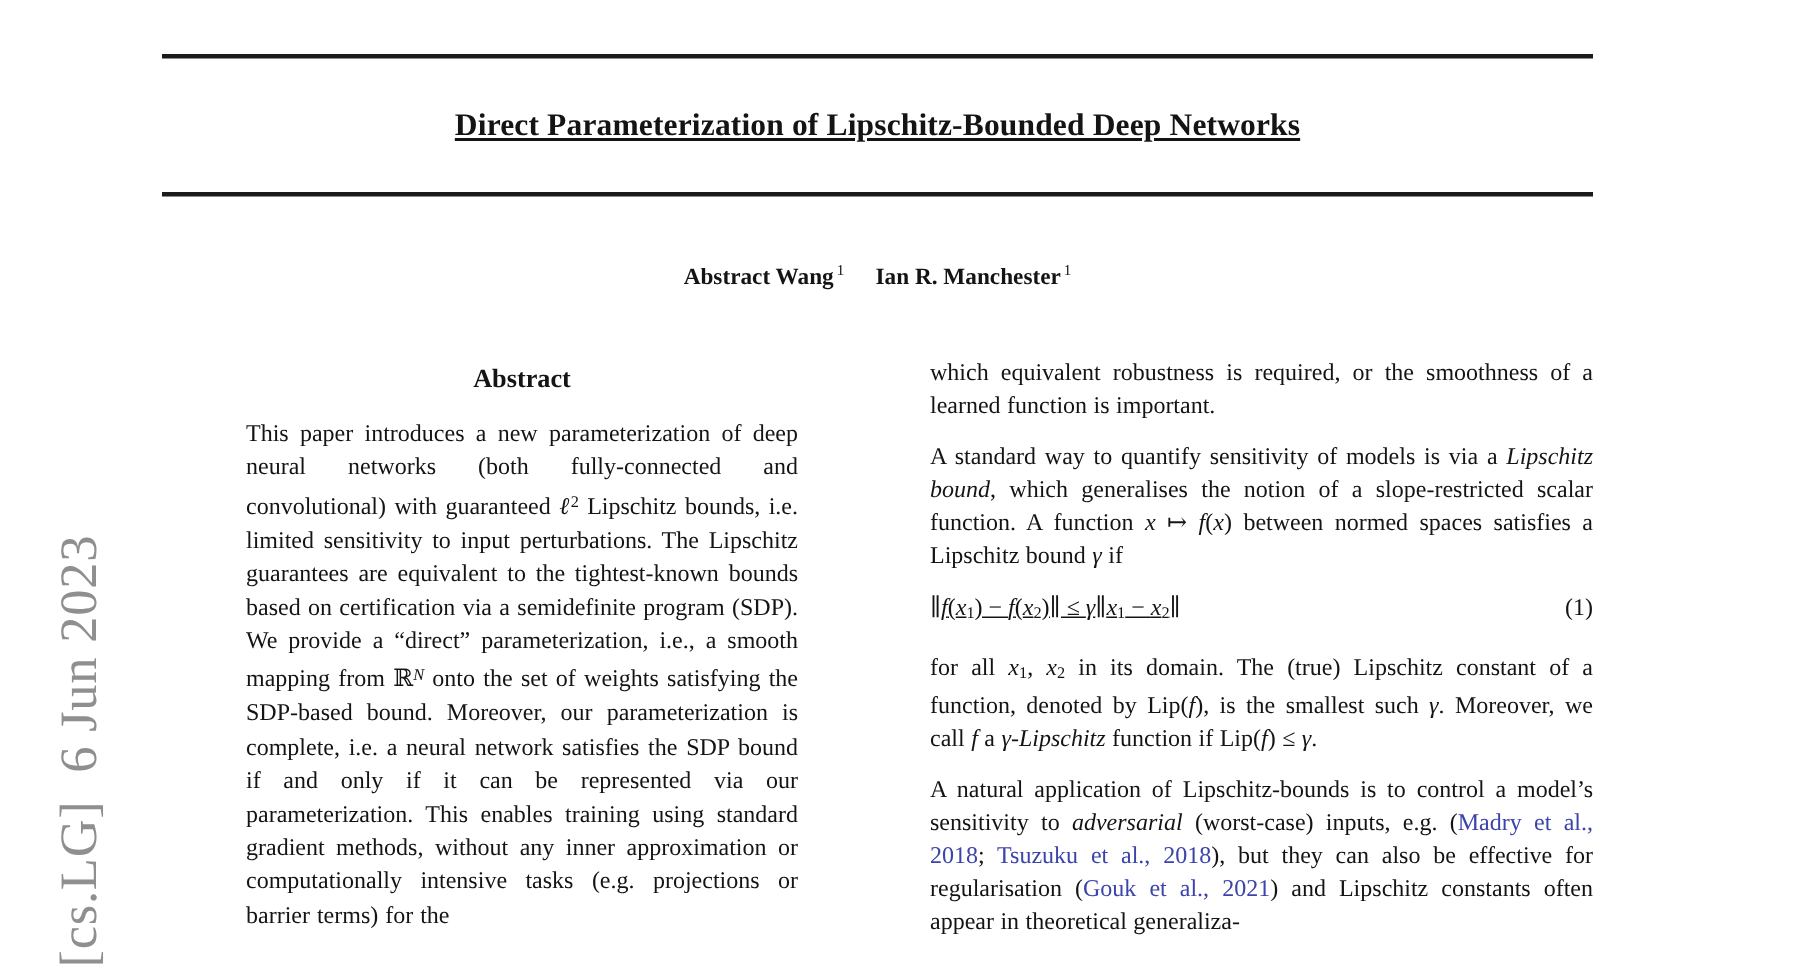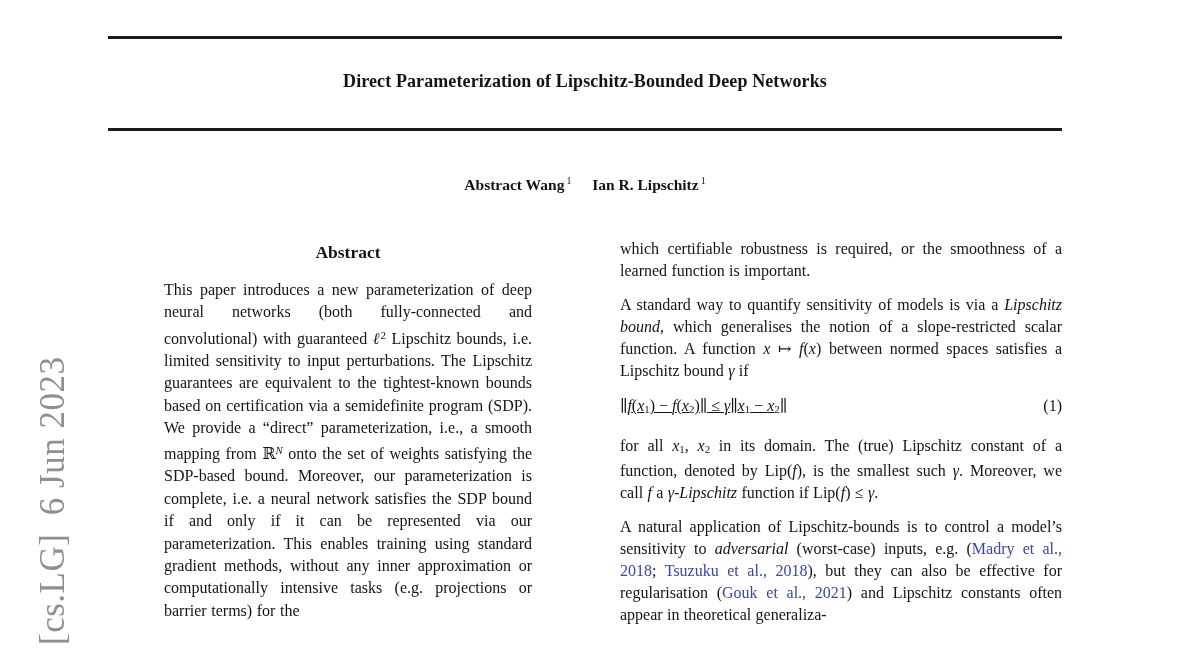--- a/index.html
+++ b/index.html
@@ -21,23 +21,24 @@
   }
   .rule-top { top: 36px; }
   .rule-bottom { top: 128px; }
   .title {
     position: absolute;
     left: 108px;
     width: 954px;
     top: 71px;
     margin: 0;
     text-align: center;
-    font-size: 18px;
+    font-size: 21px;
     font-weight: bold;
     letter-spacing: 0.1px;
+    text-decoration: underline;
   }
   .authors {
     position: absolute;
     left: 108px;
     width: 954px;
     top: 175px;
     text-align: center;
     font-size: 15.5px;
     font-weight: bold;
   }
@@ -116,30 +117,30 @@
   <div class="watermark">[cs.LG]  6 Jun 2023</div>
 
   <div class="rule rule-top"></div>
 
   <h1 class="title">Direct Parameterization of Lipschitz-Bounded Deep Networks</h1>
 
   <div class="rule rule-bottom"></div>
 
   <div class="authors">
     <span class="author"><span>Abstract Wang</span><sup class="affmark">1</sup></span>
-    <span class="author"><span>Ian R. Lipschitz</span><sup class="affmark">1</sup></span>
+    <span class="author"><span>Ian R. Manchester</span><sup class="affmark">1</sup></span>
   </div>
 
   <div class="col col-left">
     <div class="abstract-heading">Abstract</div>
     <p class="abstract-body"><span>This paper introduces a new parameterization of deep neural networks (both fully-connected and convolutional) with guaranteed </span><span class="run-m">ℓ</span><span class="run-msup">2</span><span> Lipschitz bounds, i.e. limited sensitivity to input perturbations. The Lipschitz guarantees are equivalent to the tightest-known bounds based on certification via a semidefinite program (SDP). We provide a “direct” parameterization, i.e., a smooth mapping from </span><span class="run-m2">ℝ</span><span class="run-msup-i">N</span><span> onto the set of weights satisfying the SDP-based bound. Moreover, our parameterization is complete, i.e. a neural network satisfies the SDP bound if and only if it can be represented via our parameterization. This enables training using standard gradient methods, without any inner approximation or computationally intensive tasks (e.g. projections or barrier terms) for the</span></p>
   </div>
 
   <div class="col col-right">
-    <p class="body-par"><span>which certifiable robustness is required, or the smoothness of a learned function is important.</span></p>
+    <p class="body-par"><span>which equivalent robustness is required, or the smoothness of a learned function is important.</span></p>
     <p class="body-par"><span>A standard way to quantify sensitivity of models is via a </span><span class="run-i">Lipschitz bound</span><span>, which generalises the notion of a slope-restricted scalar function. A function </span><span class="run-m">x</span><span class="run-m2"> ↦ </span><span class="run-m">f</span><span class="run-m2">(</span><span class="run-m">x</span><span class="run-m2">)</span><span> between normed spaces satisfies a Lipschitz bound </span><span class="run-m">γ</span><span> if</span></p>
     <div class="equation">
       <span class="eq-body"><span class="run-m2">∥</span><span class="run-m">f</span><span class="run-m2">(</span><span class="run-m">x</span><span class="run-msub">1</span><span class="run-m2">) − </span><span class="run-m">f</span><span class="run-m2">(</span><span class="run-m">x</span><span class="run-msub">2</span><span class="run-m2">)∥ ≤ </span><span class="run-m">γ</span><span class="run-m2">∥</span><span class="run-m">x</span><span class="run-msub">1</span><span class="run-m2"> − </span><span class="run-m">x</span><span class="run-msub">2</span><span class="run-m2">∥</span></span>
       <span class="eq-number">(1)</span>
     </div>
     <p class="body-par"><span>for all </span><span class="run-m">x</span><span class="run-msub">1</span><span>, </span><span class="run-m">x</span><span class="run-msub">2</span><span> in its domain. The (true) Lipschitz constant of a function, denoted by Lip(</span><span class="run-m">f</span><span>), is the smallest such </span><span class="run-m">γ</span><span>. Moreover, we call </span><span class="run-m">f</span><span> a </span><span class="run-m">γ</span><span class="run-i">-Lipschitz</span><span> function if Lip(</span><span class="run-m">f</span><span>) ≤ </span><span class="run-m">γ</span><span>.</span></p>
     <p class="body-par"><span>A natural application of Lipschitz-bounds is to control a model’s sensitivity to </span><span class="run-i">adversarial</span><span> (worst-case) inputs, e.g. (</span><span class="run-c">Madry et al., 2018</span><span>; </span><span class="run-c">Tsuzuku et al., 2018</span><span>), but they can also be effective for regularisation (</span><span class="run-c">Gouk et al., 2021</span><span>) and Lipschitz constants often appear in theoretical generaliza-</span></p>
   </div>
 
 </div>

